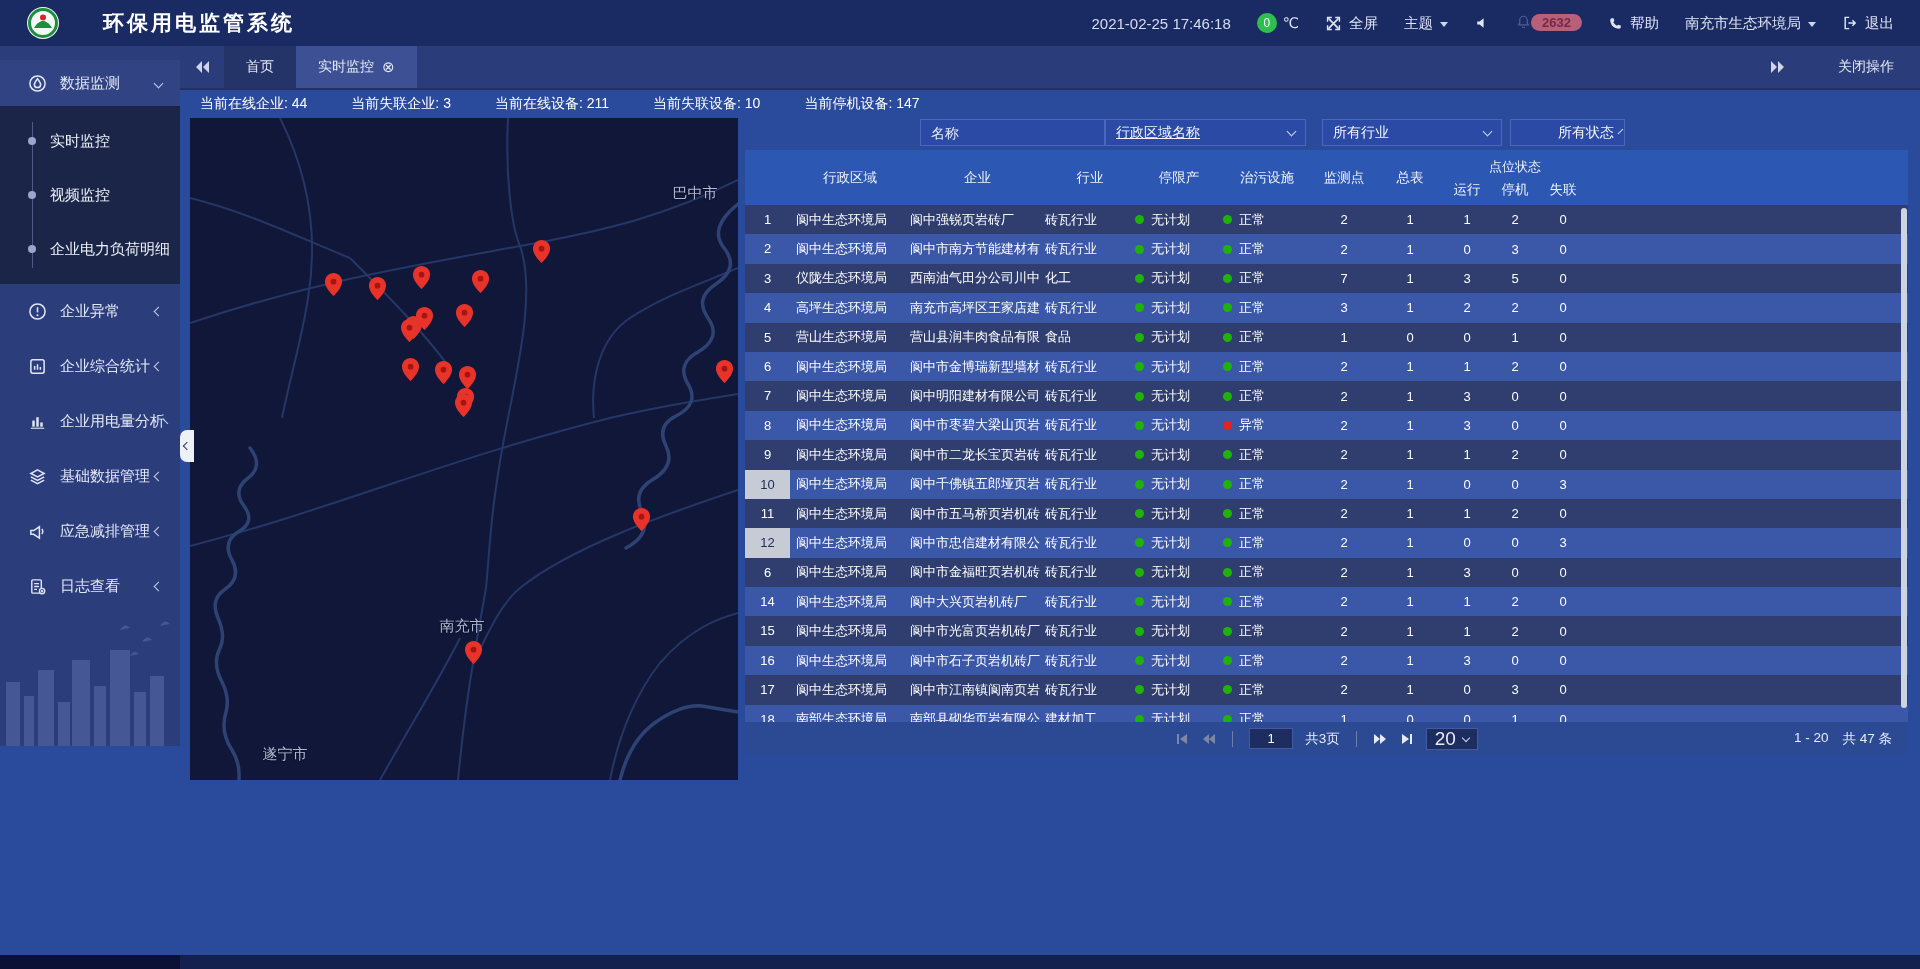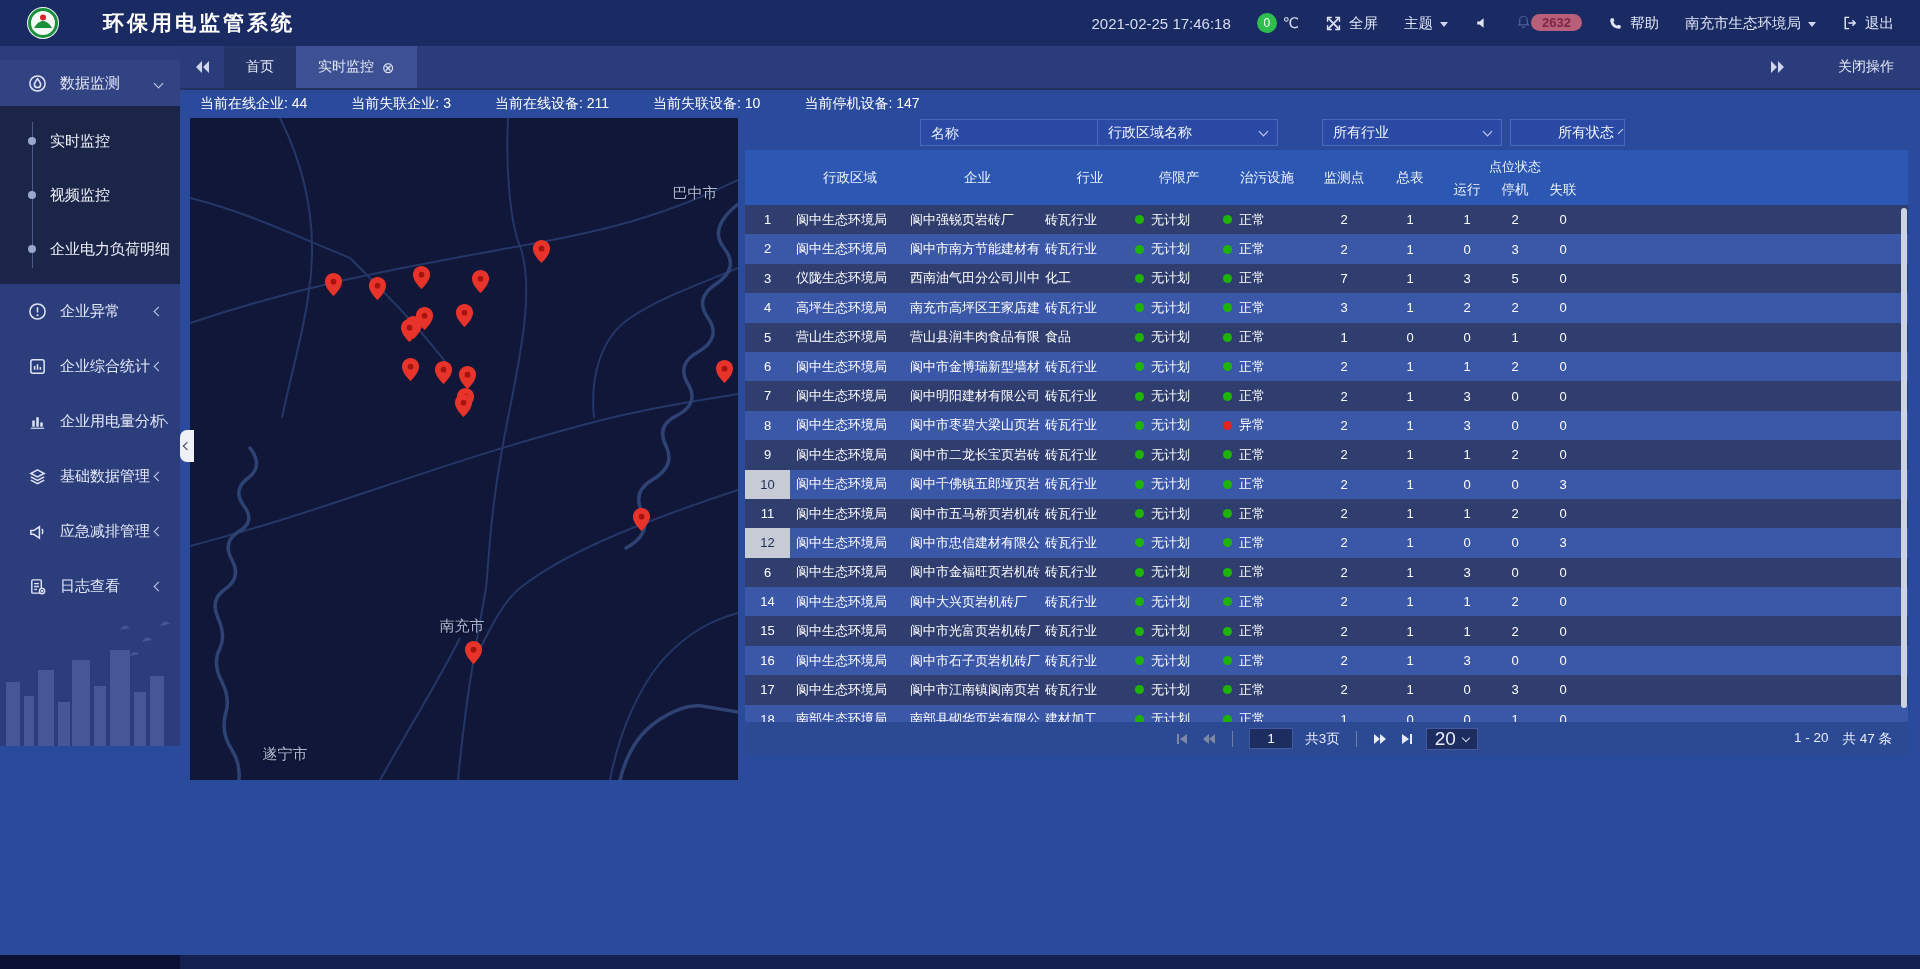--- a/index.html
+++ b/index.html
@@ -33,21 +33,21 @@
   .chev.down { transform:rotate(45deg); }
   .chev.left { transform:rotate(135deg); }
   .submenu { background:#1b2548; padding:8px 0; position:relative; }
   .submenu::before { content:""; position:absolute; left:32px; top:16px; bottom:16px; width:1px; background:rgba(120,135,190,.55); }
   .sub-item { height:54px; display:flex; align-items:center; padding-left:50px; color:#eef1fa; font-size:15px; position:relative; cursor:pointer; }
   .sub-item::before { content:""; position:absolute; left:28px; top:50%; margin-top:-4px; width:8px; height:8px; border-radius:50%; background:#9aa6cc; }
   .skyline { position:absolute; bottom:0; left:0; opacity:.26; }
 
   
   .main { position:absolute; left:180px; top:46px; right:0; height:909px; }
-  .tabbar { position:absolute; left:0; top:0; right:0; height:44px; background:#2b3c7a; border-bottom:2px solid #223162; display:flex; align-items:stretch; z-index:10; }
+  .tabbar { position:absolute; left:0; top:0; right:0; height:44px; background:#2b3c7a; border-bottom:2px solid #223162; display:flex; align-items:stretch; z-index:10;font-family:Liberation Serif, serif; }
   .tab-nav { width:44px; display:flex; align-items:center; justify-content:center; color:#cfd6ea; cursor:pointer; }
   .tab { padding:0 22px; display:flex; align-items:center; gap:8px; font-size:14px; color:#e2e7f5; background:#243368; cursor:pointer; }
   .tab.active { background:#3c5093; }
   .tab-close { font-size:15px; line-height:1; color:#e2e7f5; }
   .tabbar-right { margin-left:auto; display:flex; align-items:center; gap:38px; padding-right:26px; }
   .close-ops { color:#e2e7f5; font-size:14px; cursor:pointer; }
 
   .content { position:absolute; left:0; top:44px; right:0; height:865px; background:#2a4a9c; }
 
   
@@ -61,21 +61,21 @@
   .collapse-btn .chev { border-color:#333c55; width:6px; height:6px; }
 
   
   .right-panel { position:absolute; left:565px; top:28px; right:12px; height:637px; }
   .filters { position:absolute; left:0; top:0; right:0; height:28px; }
   .f-box { position:absolute; top:1px; height:27px; background:#2a4aa6; border:1px solid #4a67bd; color:#f2f5fc; font-size:14px; display:flex; align-items:center; padding:0 10px; cursor:pointer; }
   .f-box .lbl { flex:1; white-space:nowrap; }
   .f-box .chev { border-color:#cfd7ee; margin-left:6px; margin-top:-3px; }
   input.f-input { position:absolute; left:175px; top:1px; width:185px; height:27px; background:#2a4aa6; border:1px solid #4a67bd; color:#f2f5fc; font-size:14px; padding:0 10px; outline:none; font-family:inherit; }
   input.f-input::placeholder { color:#e6ebf8; opacity:1; }
-  .f-region { left:352px; width:181px; }
+  .f-region { left:360px; width:201px;text-decoration:underline; }
   .f-industry { left:577px; width:180px; }
   .f-status { left:765px; width:115px;padding-left:47px; }
 
   
   .thead { position:absolute; left:0; top:32px; right:0; height:55px; background:#2c57b2; display:flex; color:#eef2fb; font-size:13.5px; }
   .th { line-height:55px; white-space:nowrap; }
   .col-n { width:45px; text-align:center; }
   .col-region { width:120px; padding-left:6px; }
   .col-ent { width:135px; }
   .col-ind { width:90px; }

